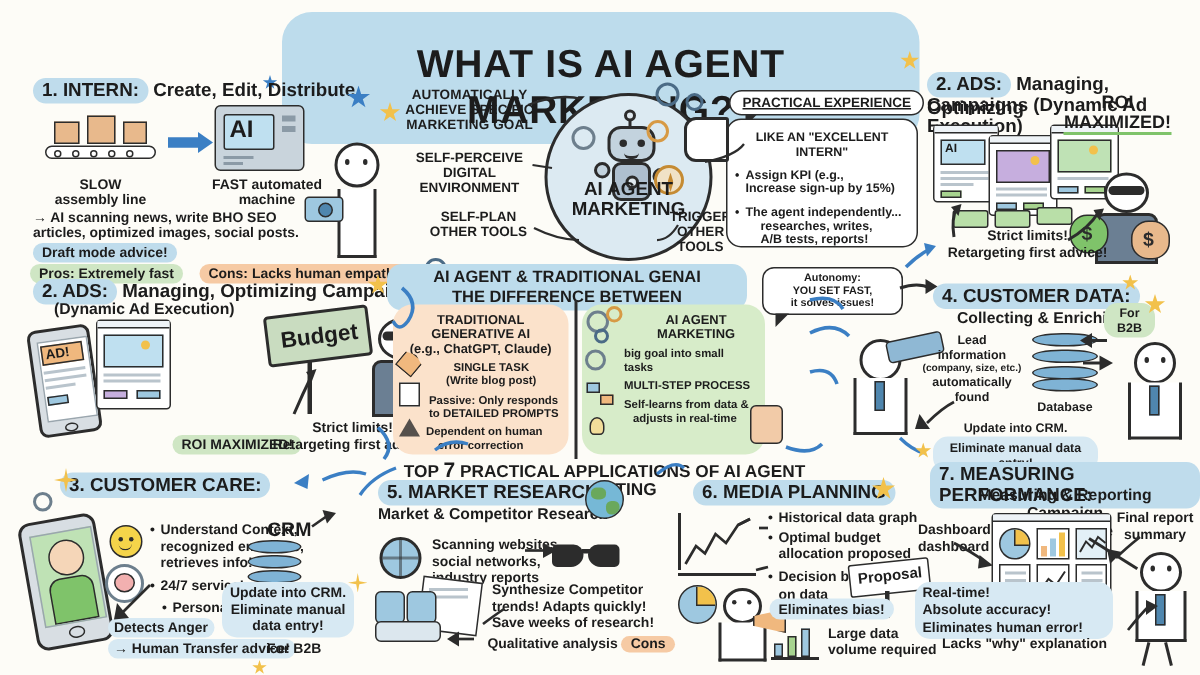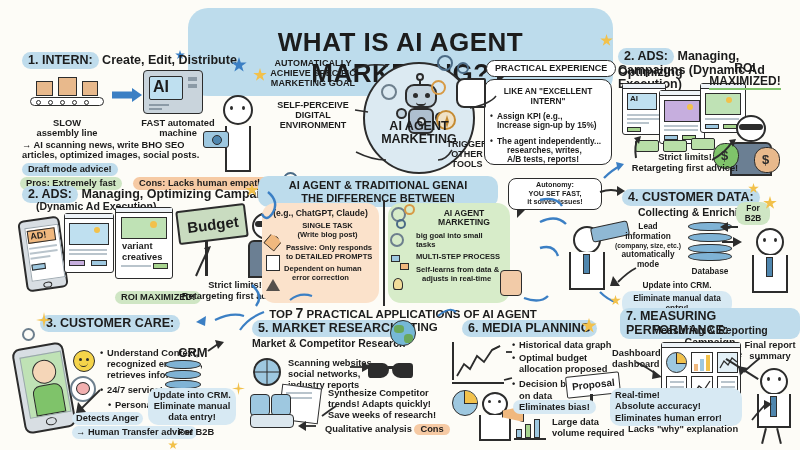--- a/index.html
+++ b/index.html
@@ -157,21 +157,21 @@
   
   #pe-card {
     left: 484px; top: 79px; width: 128px; height: 86px;
     background: #fff; border: 1.8px solid #2c2c2c; border-radius: 10px;
     padding: 4px 5px;
   }
   #pe-head {
     left: 486px; top: 60px;
     background: #fff; border: 1.8px solid #2c2c2c; border-radius: 11px;
     padding: 2px 8px 3px 8px;
-    font-size: 9px; font-weight: bold;
+    font-size: 9px; font-weight: bold; text-decoration: underline;
   }
   #pe-head:after {
     content: ""; position: absolute; left: 10px; bottom: -8px;
     border-left: 8px solid #2c2c2c; border-bottom: 8px solid transparent;
   }
 
   
   .head-circle { border-radius: 50%; border: 2px solid #2c2c2c; background: #fff; position: absolute; }
 
   
@@ -312,20 +312,23 @@
     <div>AI AGENT</div>
     <div>MARKETING</div>
   </div>
 
   <div class="abs body-t t lbl-c" style="left:268px;top:58px;width:90px;font-size:9px;letter-spacing:0.1px;">
     AUTOMATICALLY<br>ACHIEVE SPECIFIC<br>MARKETING GOAL
   </div>
   <div class="abs body-t t lbl-c" style="left:270px;top:100px;width:86px;font-size:9px;">
     SELF-PERCEIVE<br>DIGITAL<br>ENVIRONMENT
   </div>
+  <div class="abs body-t t lbl-c" style="left:277px;top:139px;width:84px;font-size:9px;">
+    SELF-PLAN<br>OTHER TOOLS
+  </div>
   <div class="abs body-t t lbl-c" style="left:441px;top:139px;width:52px;font-size:9px;">
     TRIGGER<br>OTHER<br>TOOLS
   </div>
 
   <div class="gear abs" style="left:437px;top:55px;width:16px;height:16px;"></div>
   <div class="gear abs" style="left:457px;top:62px;width:12px;height:12px;"></div>
   <div class="gear abs" style="left:283px;top:172px;width:15px;height:15px;"></div>
   <div class="gear abs" style="left:266px;top:184px;width:12px;height:12px;"></div>
 
   <div class="abs" id="pe-head">PRACTICAL EXPERIENCE</div>
@@ -435,32 +438,20 @@
     <div class="win-bar"></div>
     <div class="abs" style="left:4px;top:9px;width:40px;height:22px;background:#bfe0f0;border:1.3px solid #2c2c2c;">
       <div class="abs" style="left:24px;top:3px;width:6px;height:6px;border-radius:50%;background:#f2c14b;"></div>
     </div>
     <div class="line-g" style="left:4px;top:35px;width:38px;"></div>
     <div class="line-g" style="left:4px;top:39px;width:38px;"></div>
     <div class="abs" style="left:4px;top:46px;width:16px;height:6px;background:#c6aede;border:1px solid #2c2c2c;"></div>
     <div class="abs" style="left:26px;top:46px;width:16px;height:6px;background:#9ec8e0;border:1px solid #2c2c2c;"></div>
   </div>
 
-  <div class="win abs" style="left:115px;top:207px;width:58px;height:72px;">
-    <div class="win-bar"></div>
-    <div class="abs" style="left:5px;top:9px;width:46px;height:22px;background:#bfe2b5;border:1.3px solid #2c2c2c;">
-      <div class="abs" style="left:28px;top:3px;width:7px;height:7px;border-radius:50%;background:#f2c14b;"></div>
-    </div>
-    <div class="abs body-t" style="left:6px;top:33px;line-height:1.15;">
-      <div>variant</div>
-      <div>creatives</div>
-    </div>
-    <div class="line-g" style="left:5px;top:57px;width:30px;"></div>
-    <div class="abs" style="left:37px;top:55px;width:15px;height:6px;background:#a7d48f;border:1px solid #2c2c2c;"></div>
-  </div>
 
   <div class="abs" style="left:177px;top:207px;width:70px;height:34px;background:#c9dcc0;border:2px solid #2c2c2c;border-radius:3px;transform:rotate(-7deg);">
     <div class="abs bold" style="left:8px;top:7px;font-size:15px;">Budget</div>
   </div>
   <div class="abs" style="left:205px;top:240px;width:3px;height:36px;background:#2c2c2c;"></div>
 
   <div class="abs" style="left:240px;top:212px;width:70px;height:72px;">
     <div class="head-circle" style="left:12px;top:0px;width:32px;height:28px;"></div>
     <div class="abs" style="left:15px;top:9px;width:26px;height:6px;background:#2c2c2c;border-radius:3px;"></div>
     <div class="abs" style="left:8px;top:28px;width:40px;height:38px;background:#6b7f93;border:2px solid #2c2c2c;border-radius:6px 6px 0 0;"></div>
@@ -478,20 +469,21 @@
 
   <div class="star-y abs" style="left:245px;top:183px;width:14px;height:14px;"></div>
 
   <div class="abs" id="diff-banner">
     <div>AI AGENT &amp; TRADITIONAL GENAI</div>
     <div>THE DIFFERENCE BETWEEN</div>
   </div>
 
   <div class="abs cmp-panel" id="cmp-left">
     <div class="cmp-title" style="margin-top:2px;">
+      <div>TRADITIONAL GENERATIVE AI</div>
       <div>(e.g., ChatGPT, Claude)</div>
     </div>
     <div class="cmp-item lbl-c" style="padding-left:14px;">
       <div>SINGLE TASK</div>
       <div>(Write blog post)</div>
     </div>
     <div class="cmp-item" style="padding-left:18px;">
       <div>Passive: Only responds</div>
       <div>to DETAILED PROMPTS</div>
     </div>
@@ -558,21 +550,21 @@
     <div class="abs" style="left:4px;top:30px;width:36px;height:38px;border:2px solid #2c2c2c;border-top:none;background:#fff;"></div>
     <div class="abs" style="left:18px;top:32px;width:7px;height:20px;background:#4f86ae;border:1.3px solid #2c2c2c;"></div>
     <div class="abs" style="left:26px;top:2px;width:38px;height:15px;background:#8fb8d4;border:1.8px solid #2c2c2c;border-radius:3px;transform:rotate(-12deg);"></div>
   </div>
 
   <div class="abs lbl-c body-s t" style="left:612px;top:222px;width:72px;line-height:1.2;">
     <div>Lead</div>
     <div>information</div>
     <div class="tiny">(company, size, etc.)</div>
     <div>automatically</div>
-    <div>mode</div>
+    <div>found</div>
   </div>
 
   <div class="db abs" style="left:688px;top:222px;width:44px;height:42px;">
     <div class="db-layer" style="top:0;"></div>
     <div class="db-layer" style="top:11px;"></div>
     <div class="db-layer" style="top:22px;"></div>
     <div class="db-layer" style="top:30px;"></div>
   </div>
   <div class="abs lbl-c body-s" style="left:684px;top:266px;width:52px;">Database</div>
 

